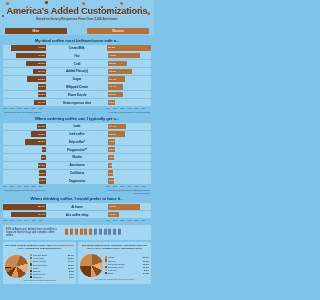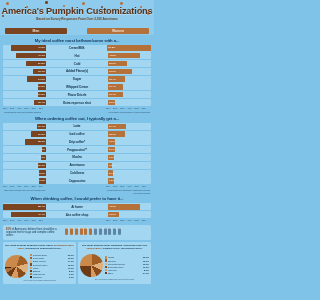--- a/index.html
+++ b/index.html
@@ -120,21 +120,21 @@
     <div class="bean" style="left:26px;top:6px;width:2.4px;height:2.4px;"></div>
     <div class="bean dk" style="left:45px;top:1px;width:2.6px;height:2.6px;"></div>
     <div class="bean" style="left:63px;top:5px;width:2px;height:2px;"></div>
     <div class="bean" style="left:82px;top:1.5px;width:3px;height:3px;"></div>
     <div class="bean dk" style="left:101px;top:6px;width:2.2px;height:2.2px;"></div>
     <div class="bean" style="left:120px;top:2px;width:2.8px;height:2.8px;"></div>
     <div class="bean" style="left:140px;top:5.5px;width:2.4px;height:2.4px;"></div>
     <div class="bean" style="left:15px;top:11px;width:2px;height:2px;"></div>
     <div class="bean" style="left:147px;top:12px;width:2.6px;height:2.6px;"></div>
     <div class="bean dk" style="left:2px;top:15px;width:2px;height:2px;"></div>
-    <div class="hdr-title">America's Pumpkin Customizations</div>
+    <div class="hdr-title">America's Added Customizations</div>
     <div class="hdr-sub">Based on Survey Responses From Over 2,300 Americans</div>
   </div>
 
   <div class="legend">
     <div class="pill men">Men</div>
     <div class="pill women">Women</div>
   </div>
 
   <div>
     <div class="sec-title">My ideal coffee must be/have/come with a...</div>

